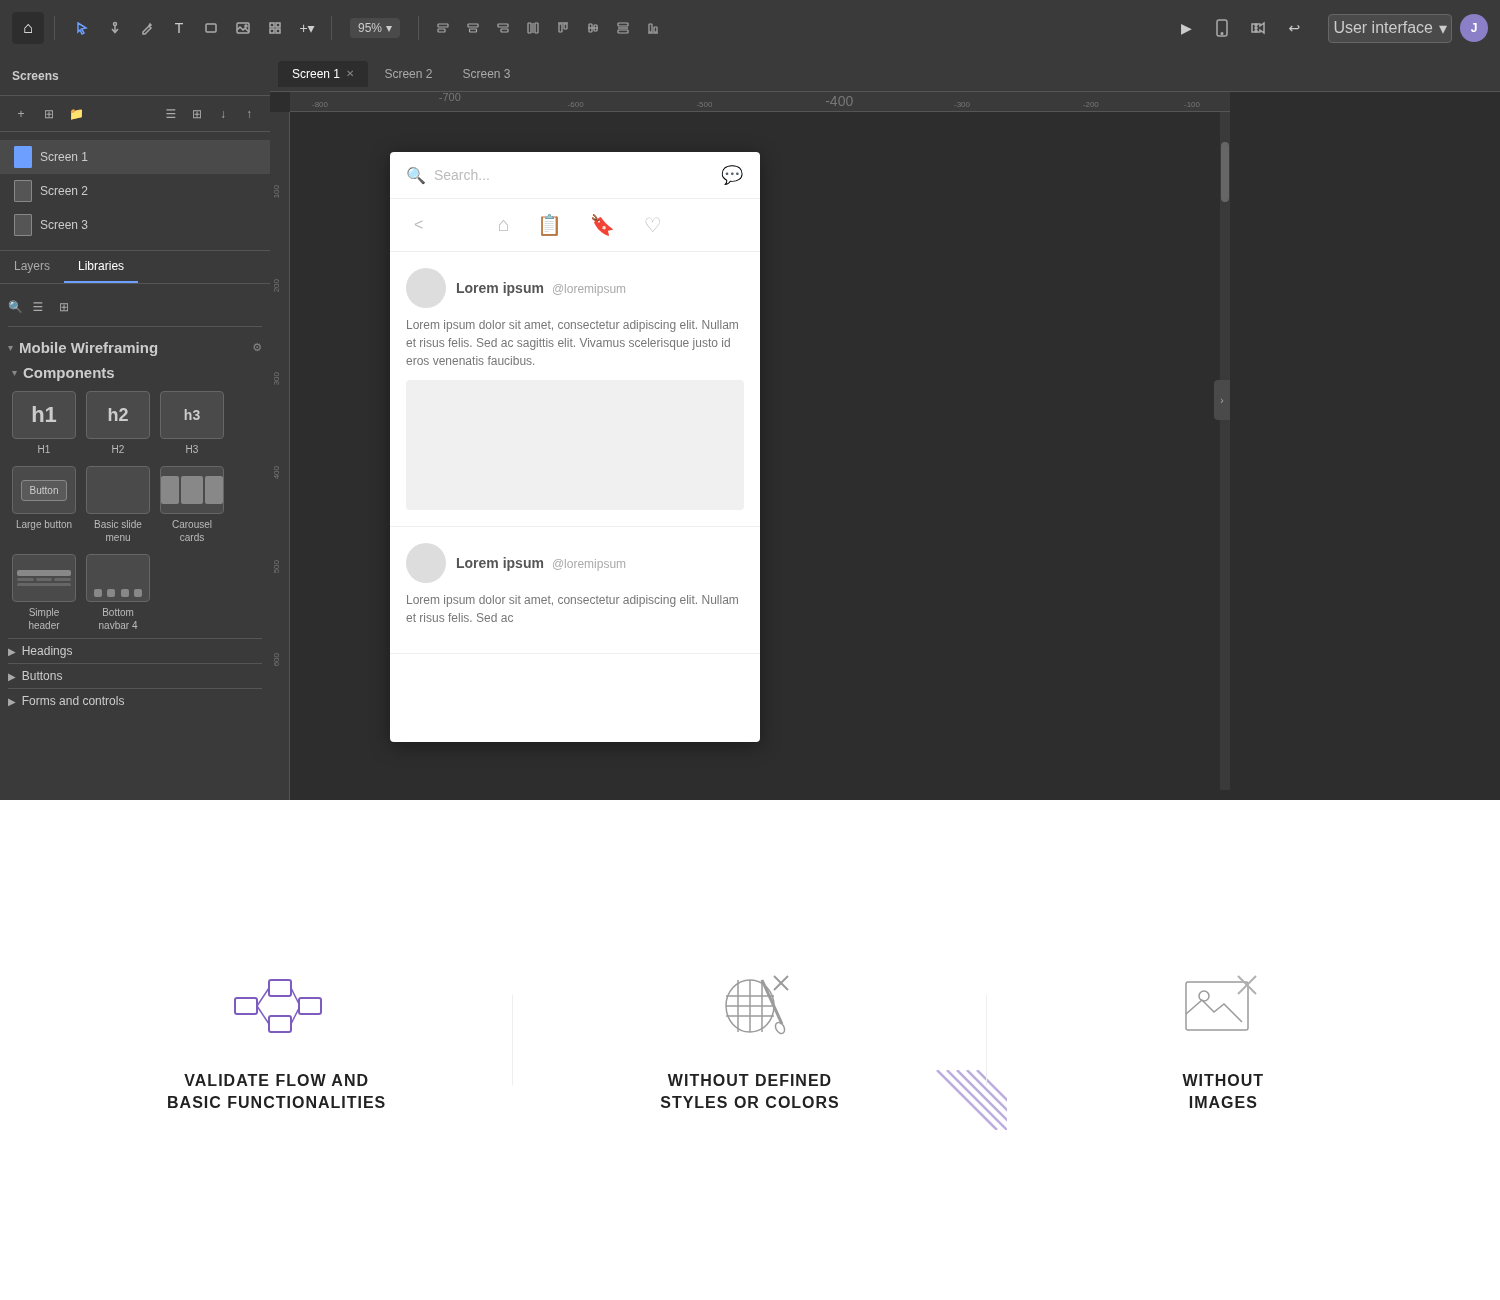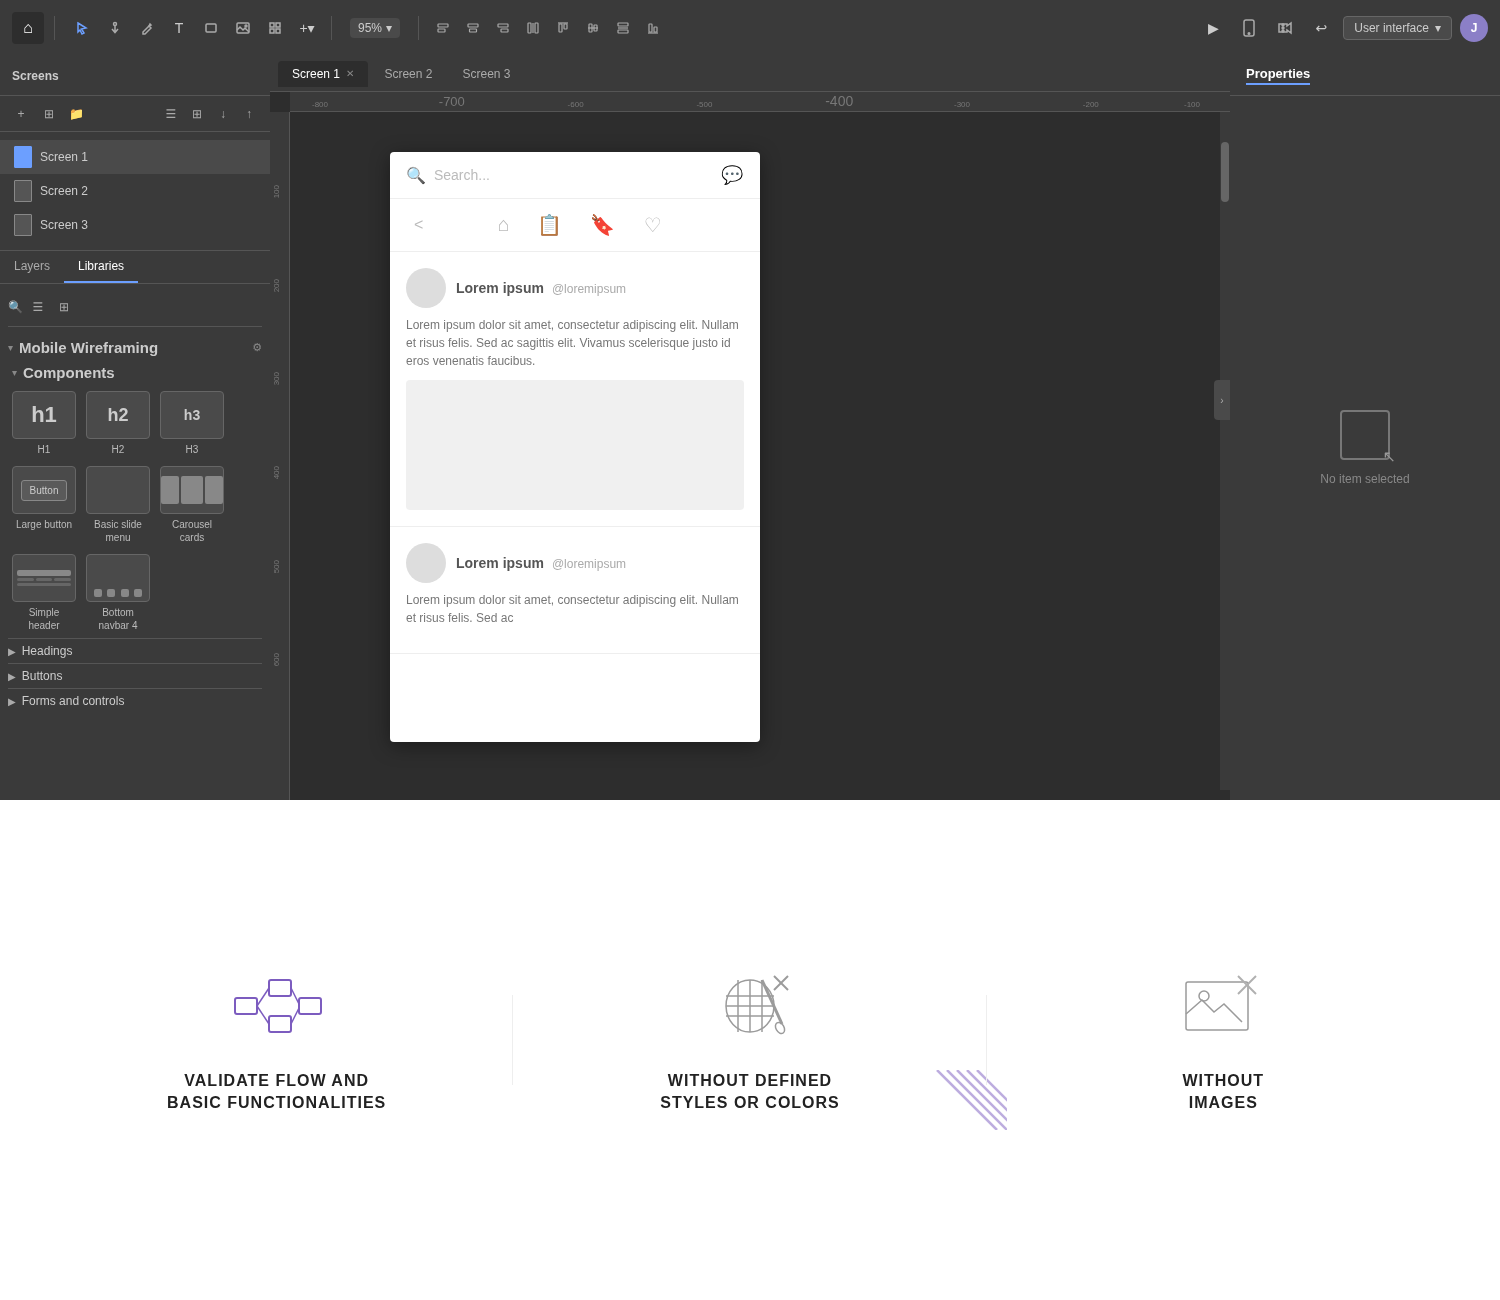--- a/index.html
+++ b/index.html
@@ -99,24 +99,24 @@
     .undo-btn {
       width: 28px; height: 28px;
       display: flex; align-items: center; justify-content: center;
       color: #ccc;
       font-size: 14px;
     }
     .ui-dropdown {
       background: #4a4a4a;
       border: 1px solid #666;
       border-radius: 4px;
-      padding: 4px 10px;
+      padding: 4px 4px;
       color: #ccc;
-      font-size: 12px;
-      display: flex; align-items: center; gap: 6px;
+      font-size: 16px;
+      display: flex; align-items: center; gap: 6px; margin-left: 12px;
     }
     .user-avatar {
       width: 28px; height: 28px;
       background: #8b7fc7;
       border-radius: 50%;
       display: flex; align-items: center; justify-content: center;
       color: #fff;
       font-size: 12px;
       font-weight: bold;
     }
@@ -891,21 +891,21 @@
     <div class="tab-item">
       <span>Screen 3</span>
     </div>
   </div>
 
   <div class="canvas-area">
 
     <div class="ruler-h">
       <div style="position:absolute; left:20px; width:calc(100% - 20px); height:100%; overflow:hidden;">
         <span class="r-tick" style="left:2px; bottom:2px; font-size:8px; color:#777;">-800</span>
-        <span class="r-tick" style="left:14%; bottom:2px; font-size:13px; color:#777;">-700</span>
+        <span class="r-tick" style="left:14%; bottom:8px; font-size:11px; color:#777;">-700</span>
         <span class="r-tick" style="left:28%; bottom:2px; font-size:8px; color:#777;">-600</span>
         <span class="r-tick" style="left:42%; bottom:2px; font-size:8px; color:#777;">-500</span>
         <span class="r-tick" style="left:56%; bottom:2px; font-size:14px; color:#777;">-400</span>
         <span class="r-tick" style="left:70%; bottom:2px; font-size:8px; color:#777;">-300</span>
         <span class="r-tick" style="left:84%; bottom:2px; font-size:8px; color:#777;">-200</span>
         <span class="r-tick" style="left:95%; bottom:2px; font-size:8px; color:#777;">-100</span>
       </div>
     </div>
 
     <div class="ruler-v">
@@ -968,31 +968,20 @@
       </div>
     </div>
 
     <div class="canvas-scrollbar-v">
       <div class="canvas-scrollbar-thumb"></div>
     </div>
   </div>
 
   <div class="canvas-toggle-btn">›</div>
 
-  <div class="right-panel">
-    <div class="properties-header">
-      <span class="properties-title">Properties</span>
-    </div>
-    <div class="properties-content">
-      <div class="no-item-icon">
-        <span class="cursor-icon">↖</span>
-      </div>
-      <span class="no-item-text">No item selected</span>
-    </div>
-  </div>
 </div>
 
 <div class="features-section" style="position:relative;">
 
   <div class="feature-item">
     <div class="feature-icon flow-icon">
       <svg width="100" height="80" viewBox="0 0 100 80" fill="none" stroke="#9b9b9b" stroke-width="1.5">
 
         <rect x="8" y="32" width="22" height="16" rx="2" stroke="#7c5cbf" stroke-width="2"></rect>
         <rect x="42" y="14" width="22" height="16" rx="2" stroke="#7c5cbf" stroke-width="2"></rect>

